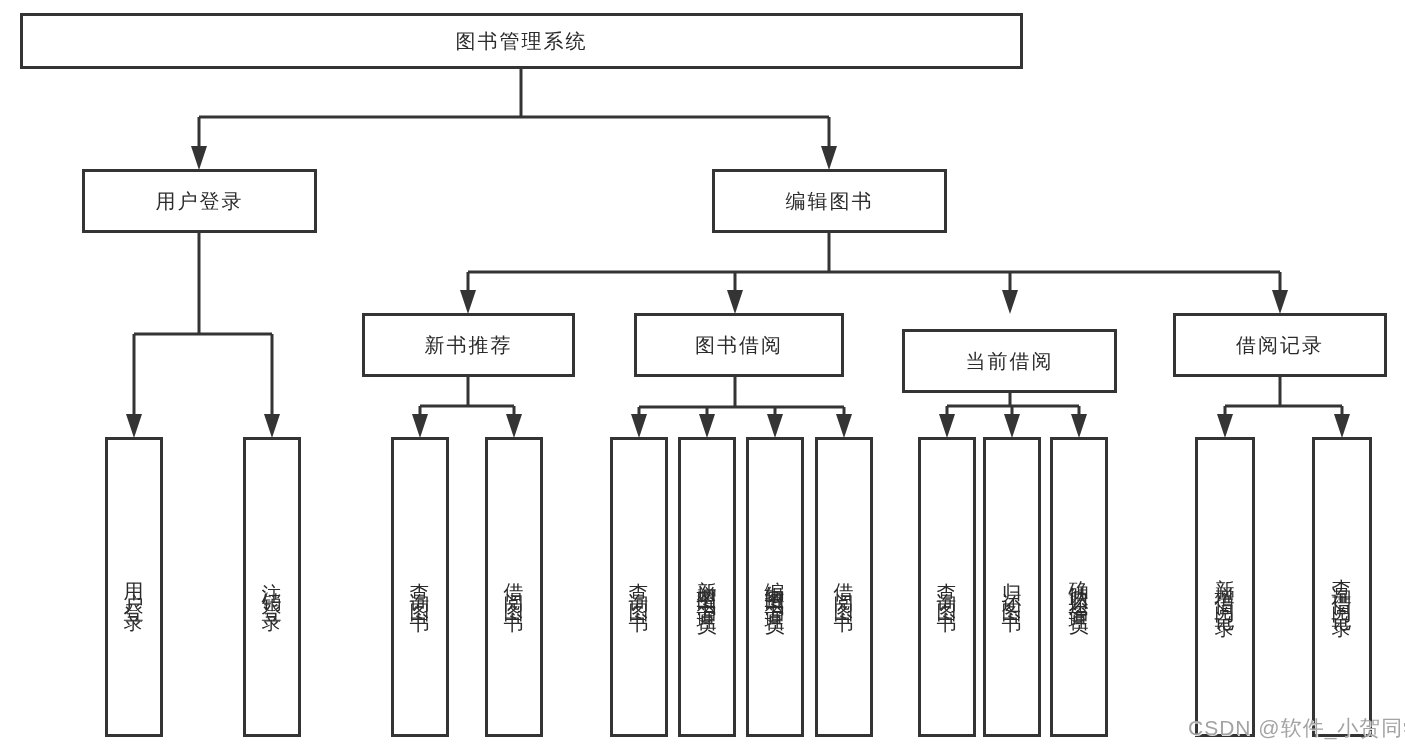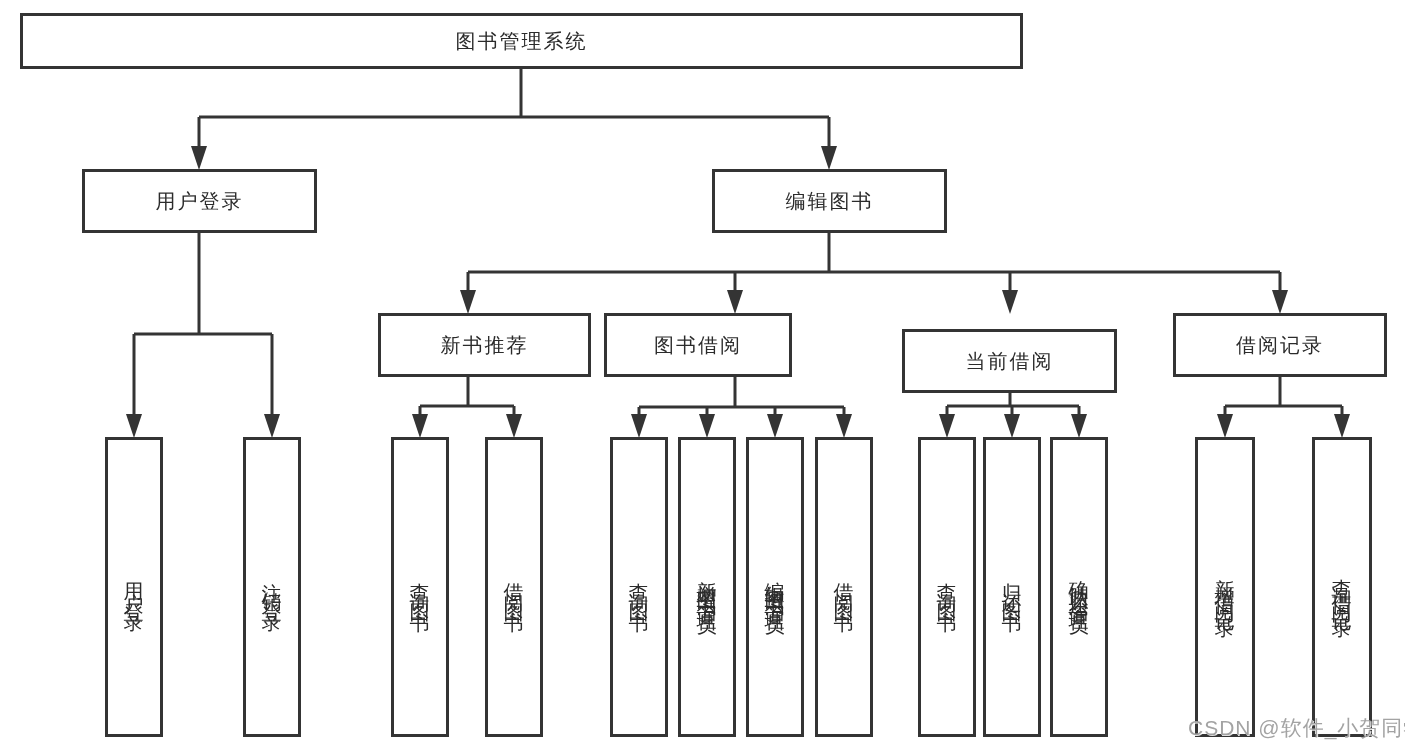--- a/index.html
+++ b/index.html
@@ -73,24 +73,24 @@
   <span>图书管理系统</span>
 </div>
 
 <div class="node" style="left:82px;top:169px;width:235px;height:64px;">
   <span>用户登录</span>
 </div>
 <div class="node" style="left:712px;top:169px;width:235px;height:64px;">
   <span>编辑图书</span>
 </div>
 
-<div class="node" style="left:378px;top:313px;width:213px;height:64px;">
+<div class="node" style="left:362px;top:313px;width:213px;height:64px;">
   <span>新书推荐</span>
 </div>
-<div class="node" style="left:604px;top:313px;width:188px;height:64px;">
+<div class="node" style="left:634px;top:313px;width:210px;height:64px;">
   <span>图书借阅</span>
 </div>
 <div class="node" style="left:902px;top:313px;width:215px;height:64px;margin-top:16px;">
   <span>当前借阅</span>
 </div>
 <div class="node" style="left:1173px;top:313px;width:214px;height:64px;">
   <span>借阅记录</span>
 </div>
 
 <div class="node leaf" style="left:105px;top:437px;width:58px;height:300px;">

